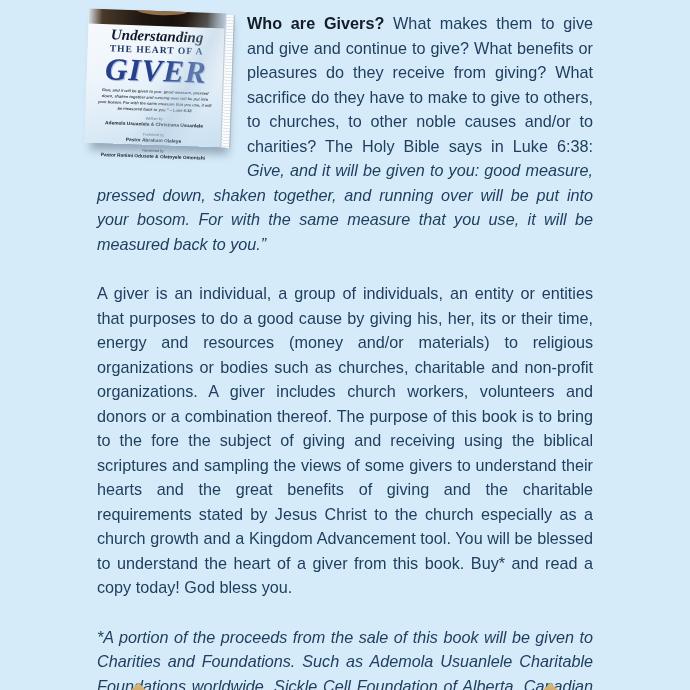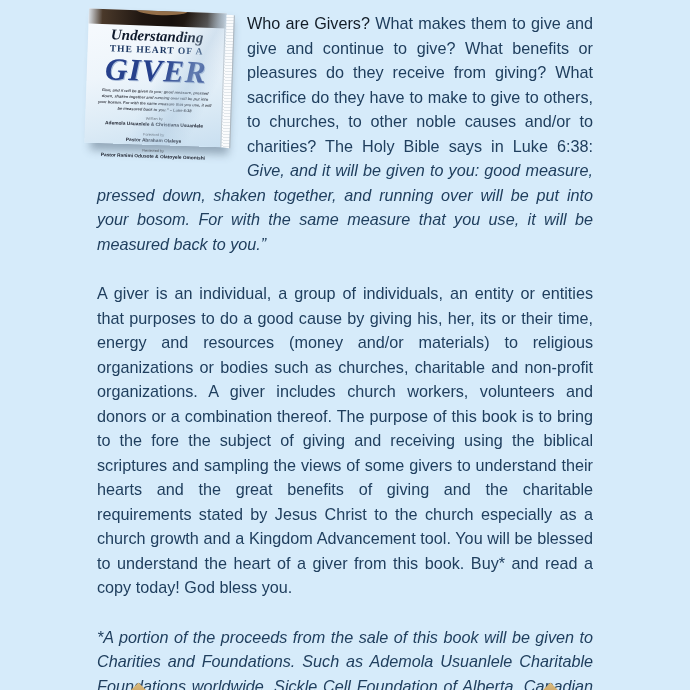--- a/index.html
+++ b/index.html
@@ -12,21 +12,21 @@
     color:#203f5e;
   }
   .content{padding:11px 97px 0 97px;}
   p.para{
     margin:0 0 25px 0;
     font-size:16.2px;
     line-height:24.5px;
     text-align:justify;
     color:#203f5e;
   }
-  .lead{font-weight:normal;color:#131d27;}
+  .lead{font-weight:bold;color:#131d27;}
   .em{font-style:italic;}
 
   
   .book-float{
     float:left;
     width:158px;height:150px;
     margin-left:-8px;
   }
   .book{
     position:relative;

